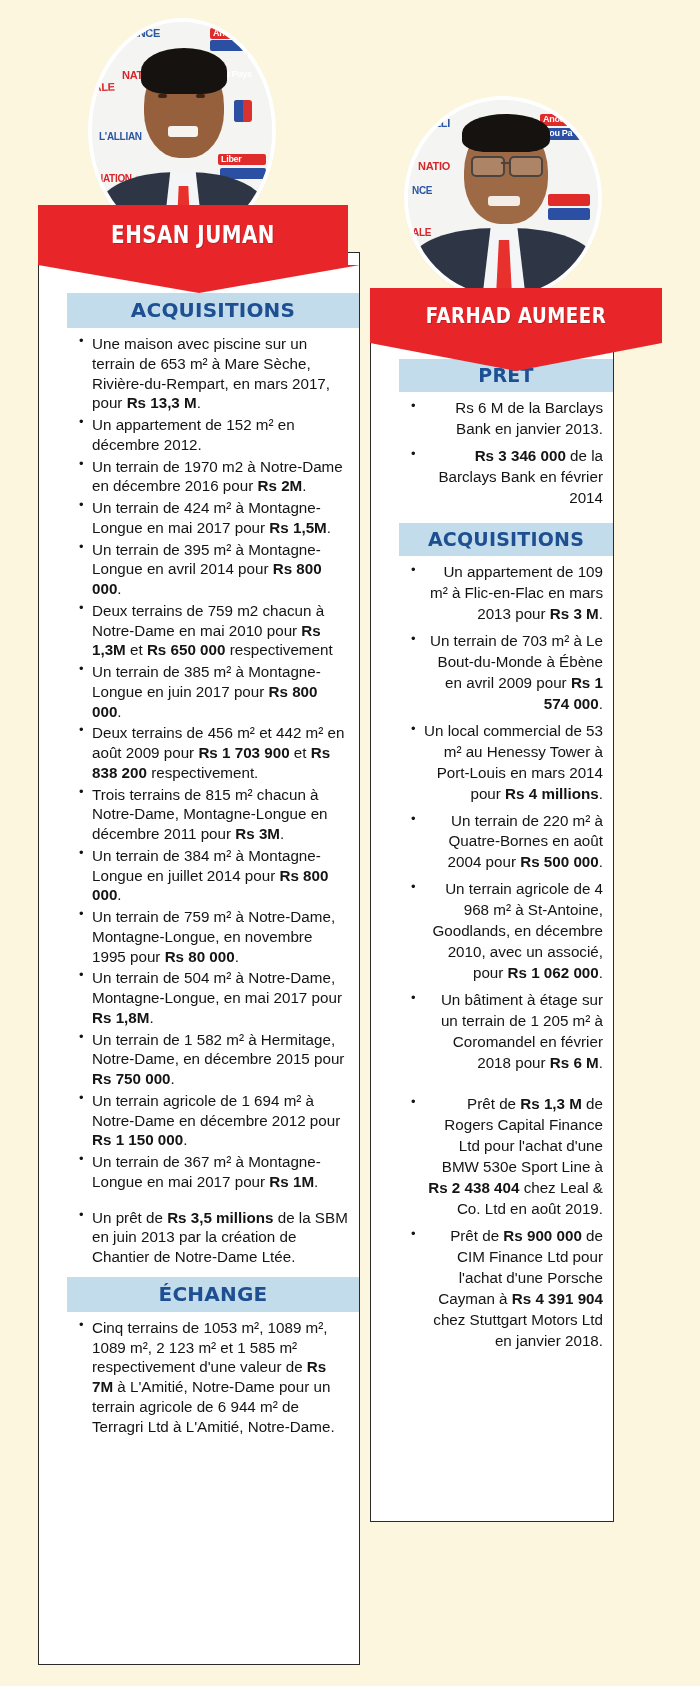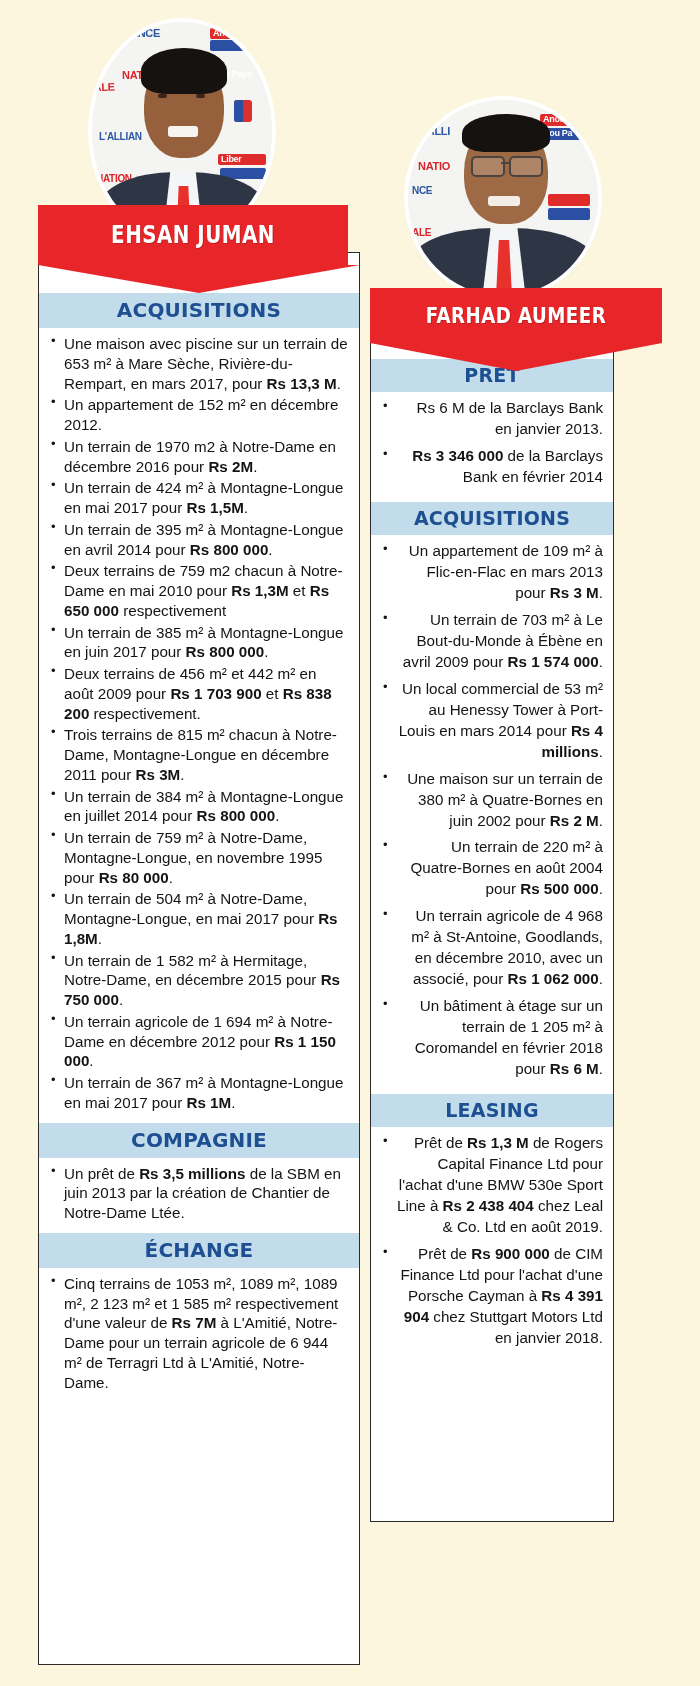--- a/index.html
+++ b/index.html
@@ -42,20 +42,21 @@
   .glass{position:absolute;border:2px solid #4a4440;border-radius:5px;background:rgba(255,255,255,.18);}
   .glassbar{position:absolute;background:#4a4440;height:2px;}
 
   
   .panel{
     position:absolute;
     background:#ffffff;
     border:1px solid #2b2b2b;
     box-sizing:border-box;
     z-index:4;
+    padding-left:28px;
   }
   .panel-left{left:38px;top:252px;width:322px;height:1413px;}
   .panel-right{left:370px;top:332px;width:244px;height:1190px;}
 
   
   .banner{
     position:absolute;
     background:#e8262a;
     z-index:7;
     color:#ffffff;
@@ -156,21 +157,21 @@
       <div class="hair" style="left:49px;top:26px;width:86px;height:46px;"></div>
       <div class="chip" style="left:66px;top:72px;width:9px;height:4px;background:#3a2418;border-radius:2px;"></div>
       <div class="chip" style="left:104px;top:72px;width:9px;height:4px;background:#3a2418;border-radius:2px;"></div>
       <div class="chip" style="left:76px;top:104px;width:30px;height:11px;background:#f7f3ee;border-radius:3px;"></div>
     </div>
   </div>
 
   <div class="photo photo-aumeer">
     <div class="inner">
       <div class="bk"></div>
-      <div class="lbl lbl-blue" style="left:10px;top:18px;font-size:11px;margin-top:8px;">L'ALLI</div>
+      <div class="lbl lbl-blue" style="left:10px;top:18px;font-size:11px;">L'ALLI</div>
       <div class="lbl lbl-red" style="left:10px;top:31px;font-size:11px;">NATIO</div>
       <div class="chip chip-red" style="left:132px;top:14px;width:58px;height:12px;"></div>
       <div class="lbl" style="left:135px;top:15px;font-size:9px;color:#fff;">Anou Li</div>
       <div class="chip chip-blue" style="left:132px;top:28px;width:58px;height:12px;"></div>
       <div class="lbl" style="left:135px;top:29px;font-size:9px;color:#fff;">Nou Pa</div>
       <div class="lbl lbl-blue" style="left:4px;top:86px;font-size:10px;">NCE</div>
       <div class="lbl lbl-red" style="left:4px;top:98px;font-size:10px;">ALE</div>
       <div class="chip chip-red" style="left:140px;top:94px;width:42px;height:12px;"></div>
       <div class="chip chip-blue" style="left:140px;top:108px;width:42px;height:12px;"></div>
 
@@ -211,21 +212,20 @@
           <li>Un terrain de 385 m² à Montagne-Longue en juin 2017 pour <b>Rs 800 000</b>.</li>
           <li>Deux terrains de 456 m² et 442 m² en août 2009  pour <b>Rs 1 703 900</b> et <b>Rs 838 200</b> respectivement.</li>
           <li>Trois terrains de 815 m² chacun à Notre-Dame, Montagne-Longue en décembre 2011 pour <b>Rs 3M</b>.</li>
           <li>Un terrain de 384 m² à Montagne-Longue en juillet 2014 pour <b>Rs 800 000</b>.</li>
           <li>Un terrain de 759 m² à Notre-Dame, Montagne-Longue, en novembre 1995 pour <b>Rs 80 000</b>.</li>
           <li>Un terrain de 504 m² à Notre-Dame, Montagne-Longue, en mai 2017 pour <b>Rs 1,8M</b>.</li>
           <li>Un terrain de 1 582 m²  à Hermitage, Notre-Dame, en décembre 2015 pour <b>Rs 750 000</b>.</li>
           <li>Un terrain agricole de 1 694 m² à Notre-Dame en décembre 2012 pour <b>Rs 1 150 000</b>.</li>
           <li>Un terrain de 367 m² à Montagne-Longue en mai 2017 pour <b>Rs 1M</b>.</li>
         </ul>
-        <div class="sec-head">COMPAGNIE</div>
         <ul class="bullets">
           <li>Un prêt de <b>Rs 3,5 millions</b> de la SBM en juin 2013 par la création de Chantier de Notre-Dame Ltée.</li>
         </ul>
         <div class="sec-head">ÉCHANGE</div>
         <ul class="bullets">
           <li>Cinq terrains de 1053 m², 1089 m², 1089 m², 2 123 m² et 1 585 m² respectivement d'une valeur de <b>Rs 7M</b> à L'Amitié, Notre-Dame pour un terrain agricole de 6 944 m² de Terragri Ltd à L'Amitié, Notre-Dame.</li>
         </ul>
         <div class="tail"></div>
       </div>
   </div>
@@ -235,26 +235,24 @@
         <div class="sec-head">PRÊT</div>
         <ul class="bullets">
           <li>Rs 6 M de la Barclays Bank en janvier 2013.</li>
           <li><b>Rs 3 346 000</b> de la Barclays Bank en février 2014</li>
         </ul>
         <div class="sec-head">ACQUISITIONS</div>
         <ul class="bullets">
           <li>Un appartement de 109 m² à Flic-en-Flac en mars 2013 pour <b>Rs 3 M</b>.</li>
           <li>Un terrain de 703 m² à Le Bout-du-Monde à Ébène en avril 2009 pour <b>Rs 1 574 000</b>.</li>
           <li>Un local commercial de 53 m² au Henessy Tower à Port-Louis en mars 2014 pour <b>Rs 4 millions</b>.</li>
-          <li>Une maison sur un terrain de 380 m² à Quatre-Bornes en juin 2002 pour <b>Rs 2 M</b>.</li>
           <li>Un terrain de 220 m² à Quatre-Bornes en août 2004 pour <b>Rs 500 000</b>.</li>
           <li>Un terrain agricole de 4 968 m² à St-Antoine, Goodlands, en décembre 2010, avec un associé, pour <b>Rs 1 062 000</b>.</li>
           <li>Un bâtiment à étage sur un terrain de 1 205 m² à Coromandel en février 2018 pour <b>Rs 6 M</b>.</li>
         </ul>
-        <div class="sec-head">LEASING</div>
         <ul class="bullets">
           <li>Prêt de <b>Rs 1,3 M</b> de Rogers Capital Finance Ltd pour l'achat d'une BMW 530e Sport Line à <b>Rs 2 438 404</b> chez Leal &amp; Co. Ltd en août 2019.</li>
           <li>Prêt de <b>Rs 900 000</b> de CIM Finance Ltd pour l'achat d'une Porsche Cayman à <b>Rs 4 391 904</b> chez Stuttgart Motors Ltd en janvier 2018.</li>
         </ul>
         <div class="tail"></div>
       </div>
   </div>
 
 </div>
 

